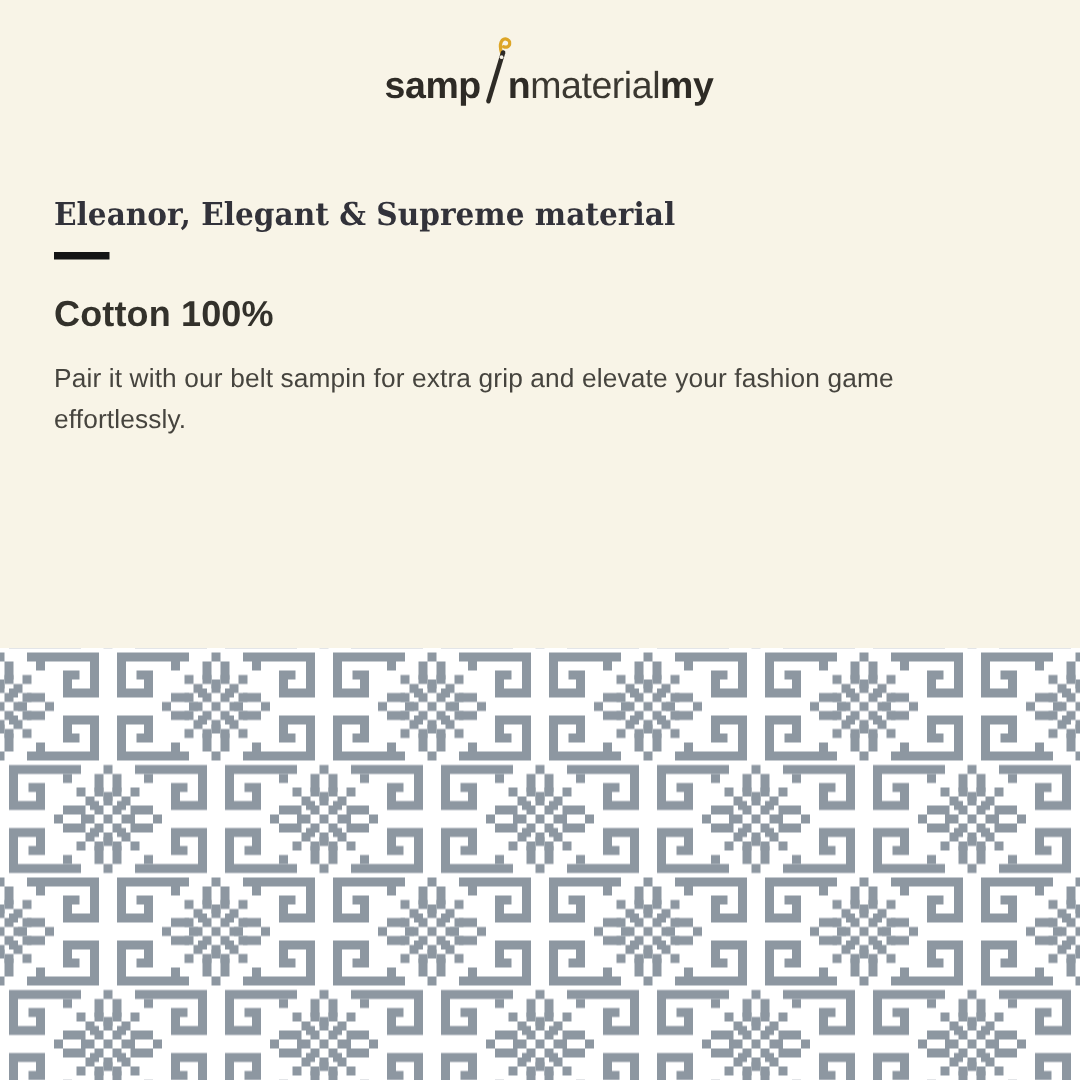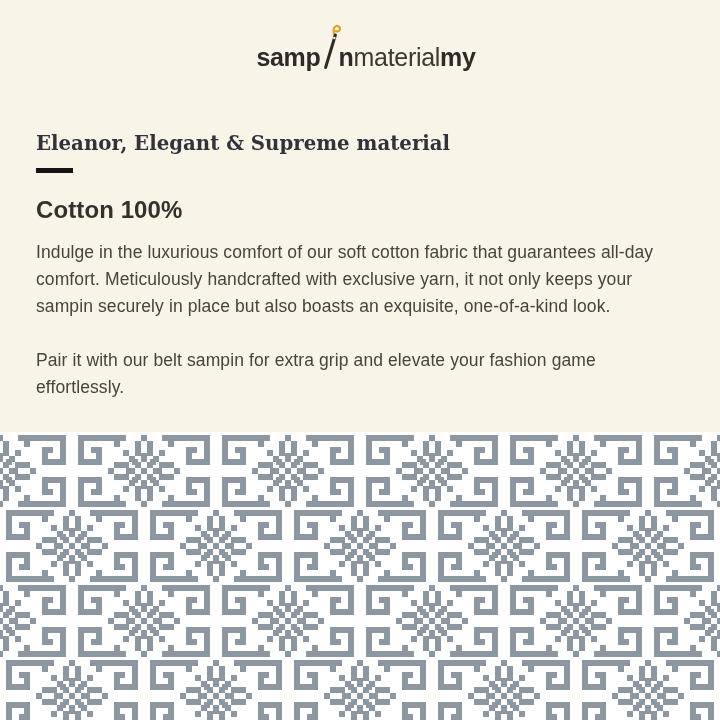--- a/index.html
+++ b/index.html
@@ -58,23 +58,20 @@
   </svg>
   <span class="bold">n</span>
   <span class="light">material</span>
   <span class="bold">my</span>
 </header>
 
 <main class="main">
   <h2 class="eyebrow">Eleanor, Elegant &amp; Supreme material</h2>
   <div class="divider"></div>
   <h1 class="title">Cotton 100%</h1>
-  <p class="para">Indulge in the luxurious comfort of our soft cotton fabric that guarantees all-day
-comfort. Meticulously handcrafted with exclusive yarn, it not only keeps your
-sampin securely in place but also boasts an exquisite, one-of-a-kind look.</p>
   <p class="para">Pair it with our belt sampin for extra grip and elevate your fashion game
 effortlessly.</p>
 </main>
 
 <div class="pattern-band" id="pattern-host">
     <svg width="720" height="288" viewBox="0 0 720 288">
       <defs>
         <g id="mFlower" fill="#8d97a1">
           <rect x="-21" y="-9" width="6" height="6"></rect>
           <rect x="-21" y="3" width="6" height="6"></rect>

